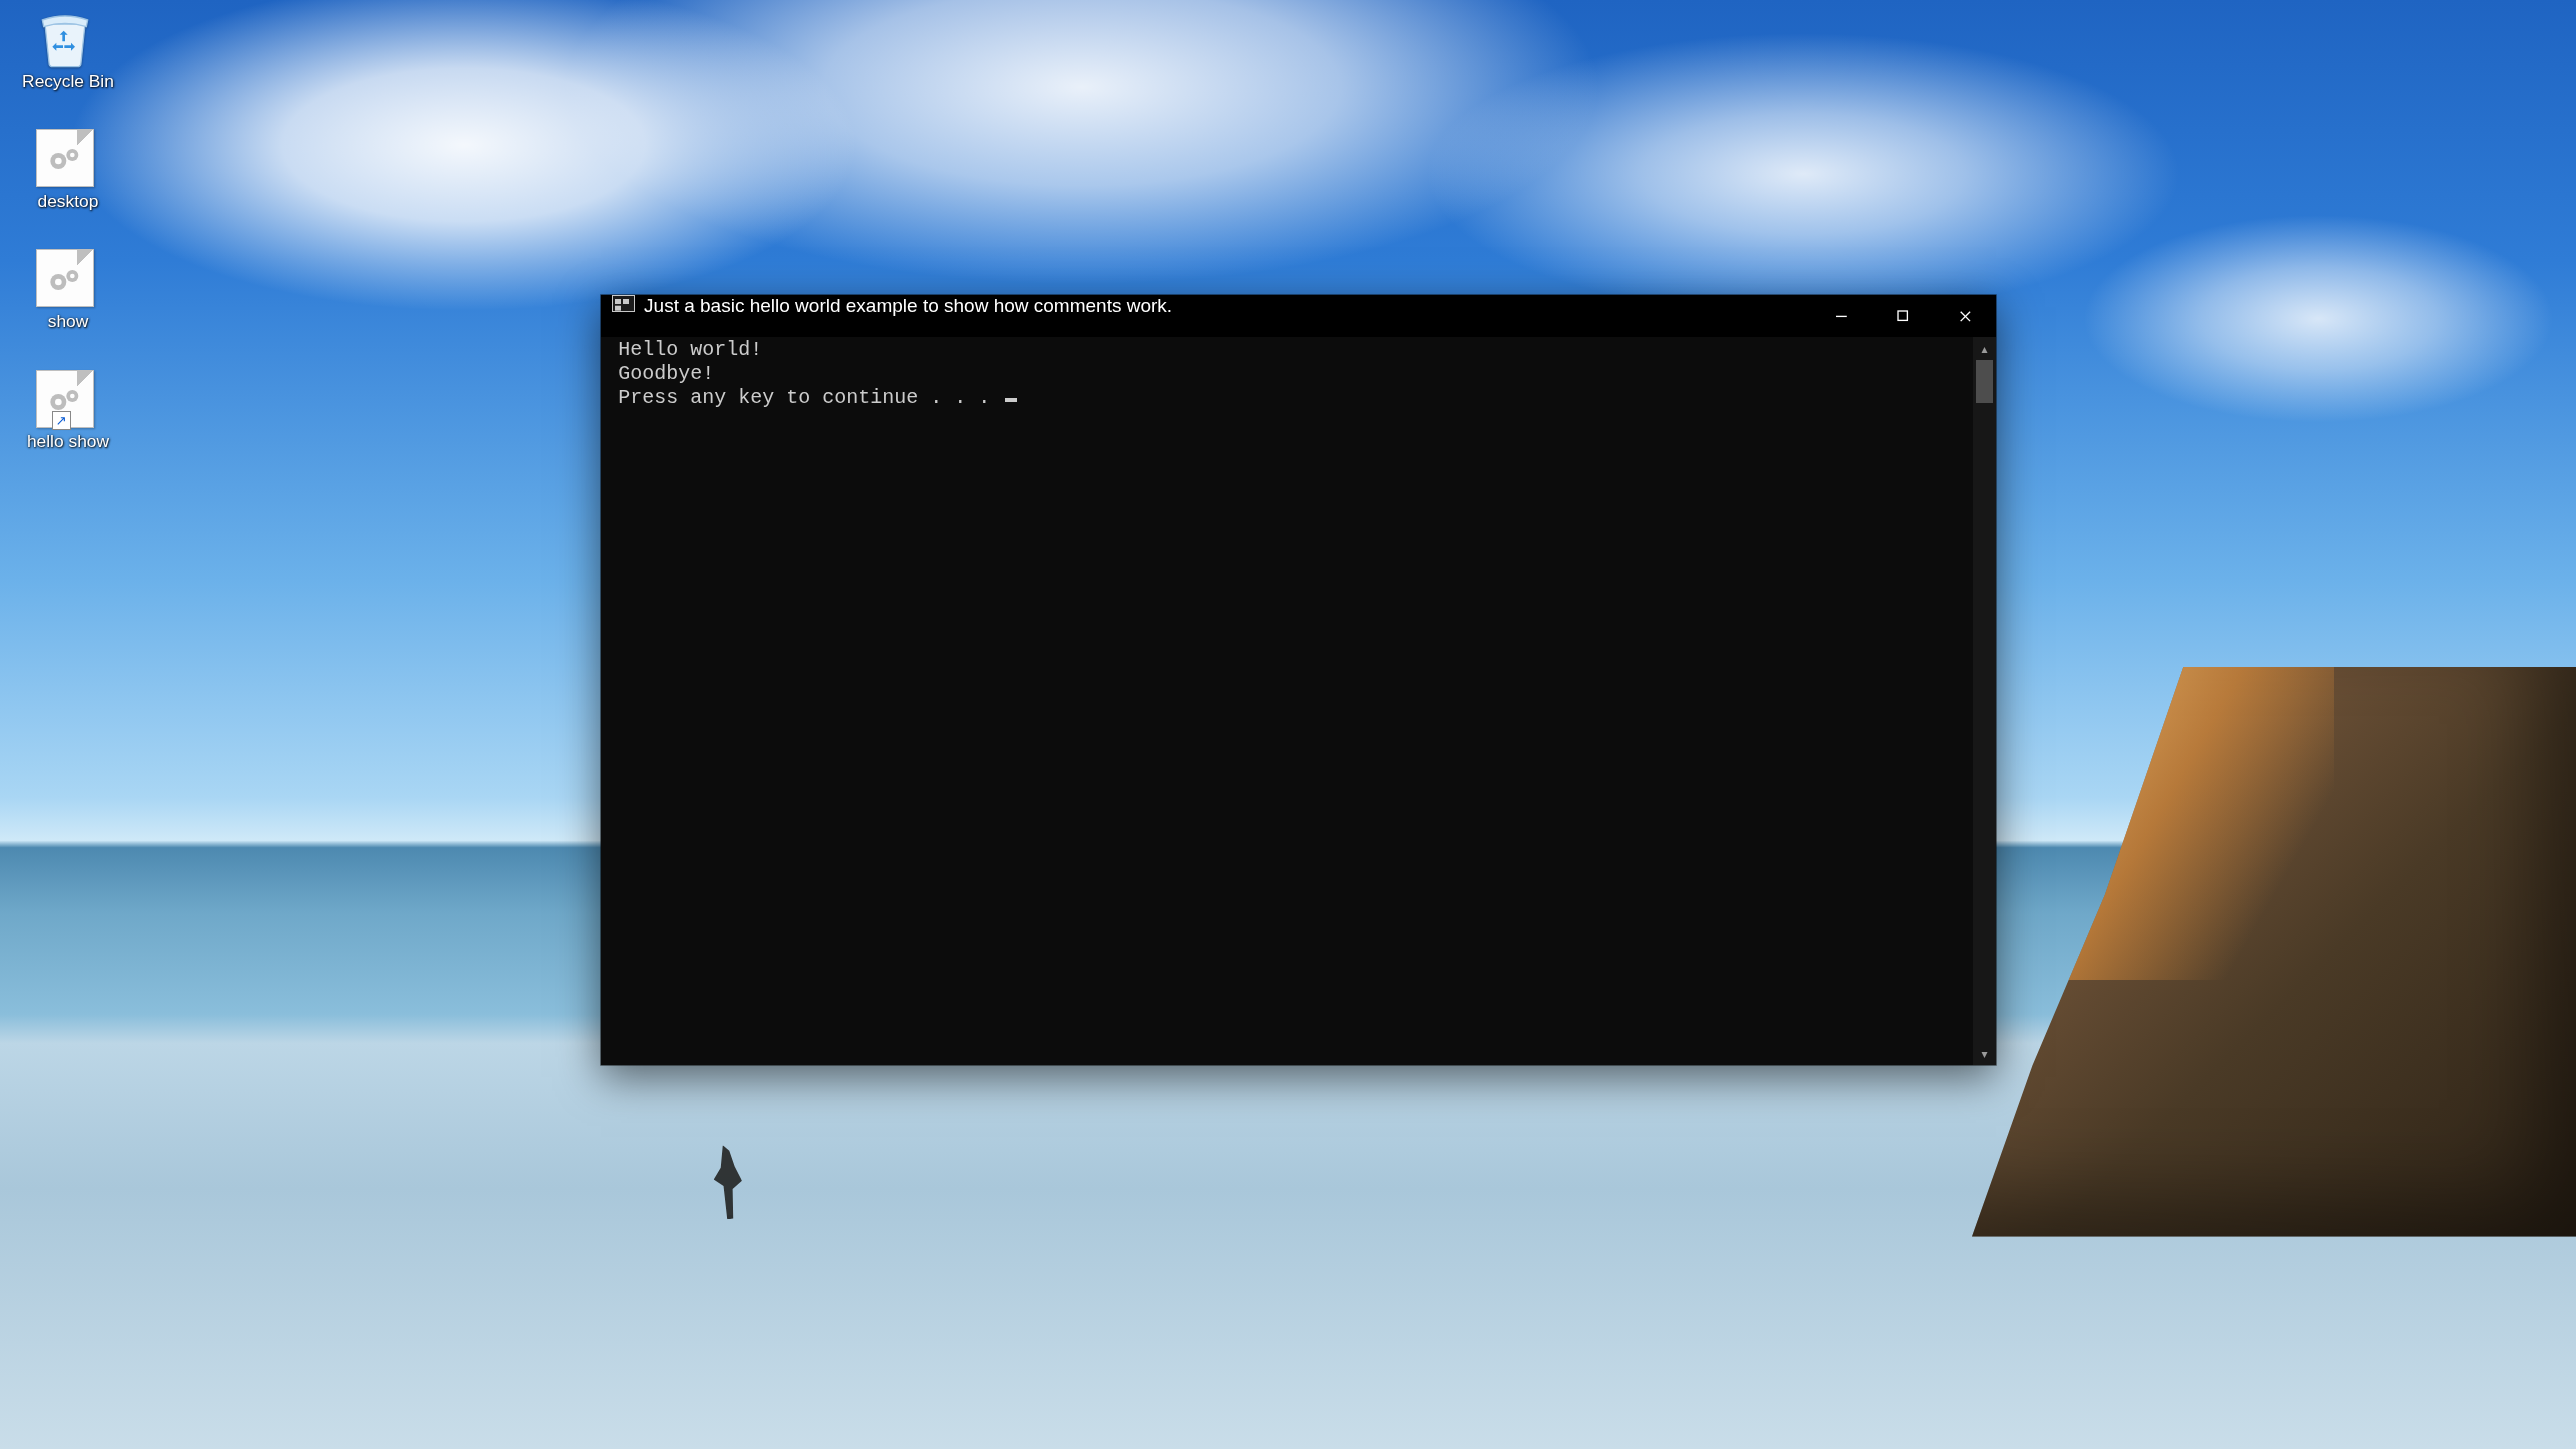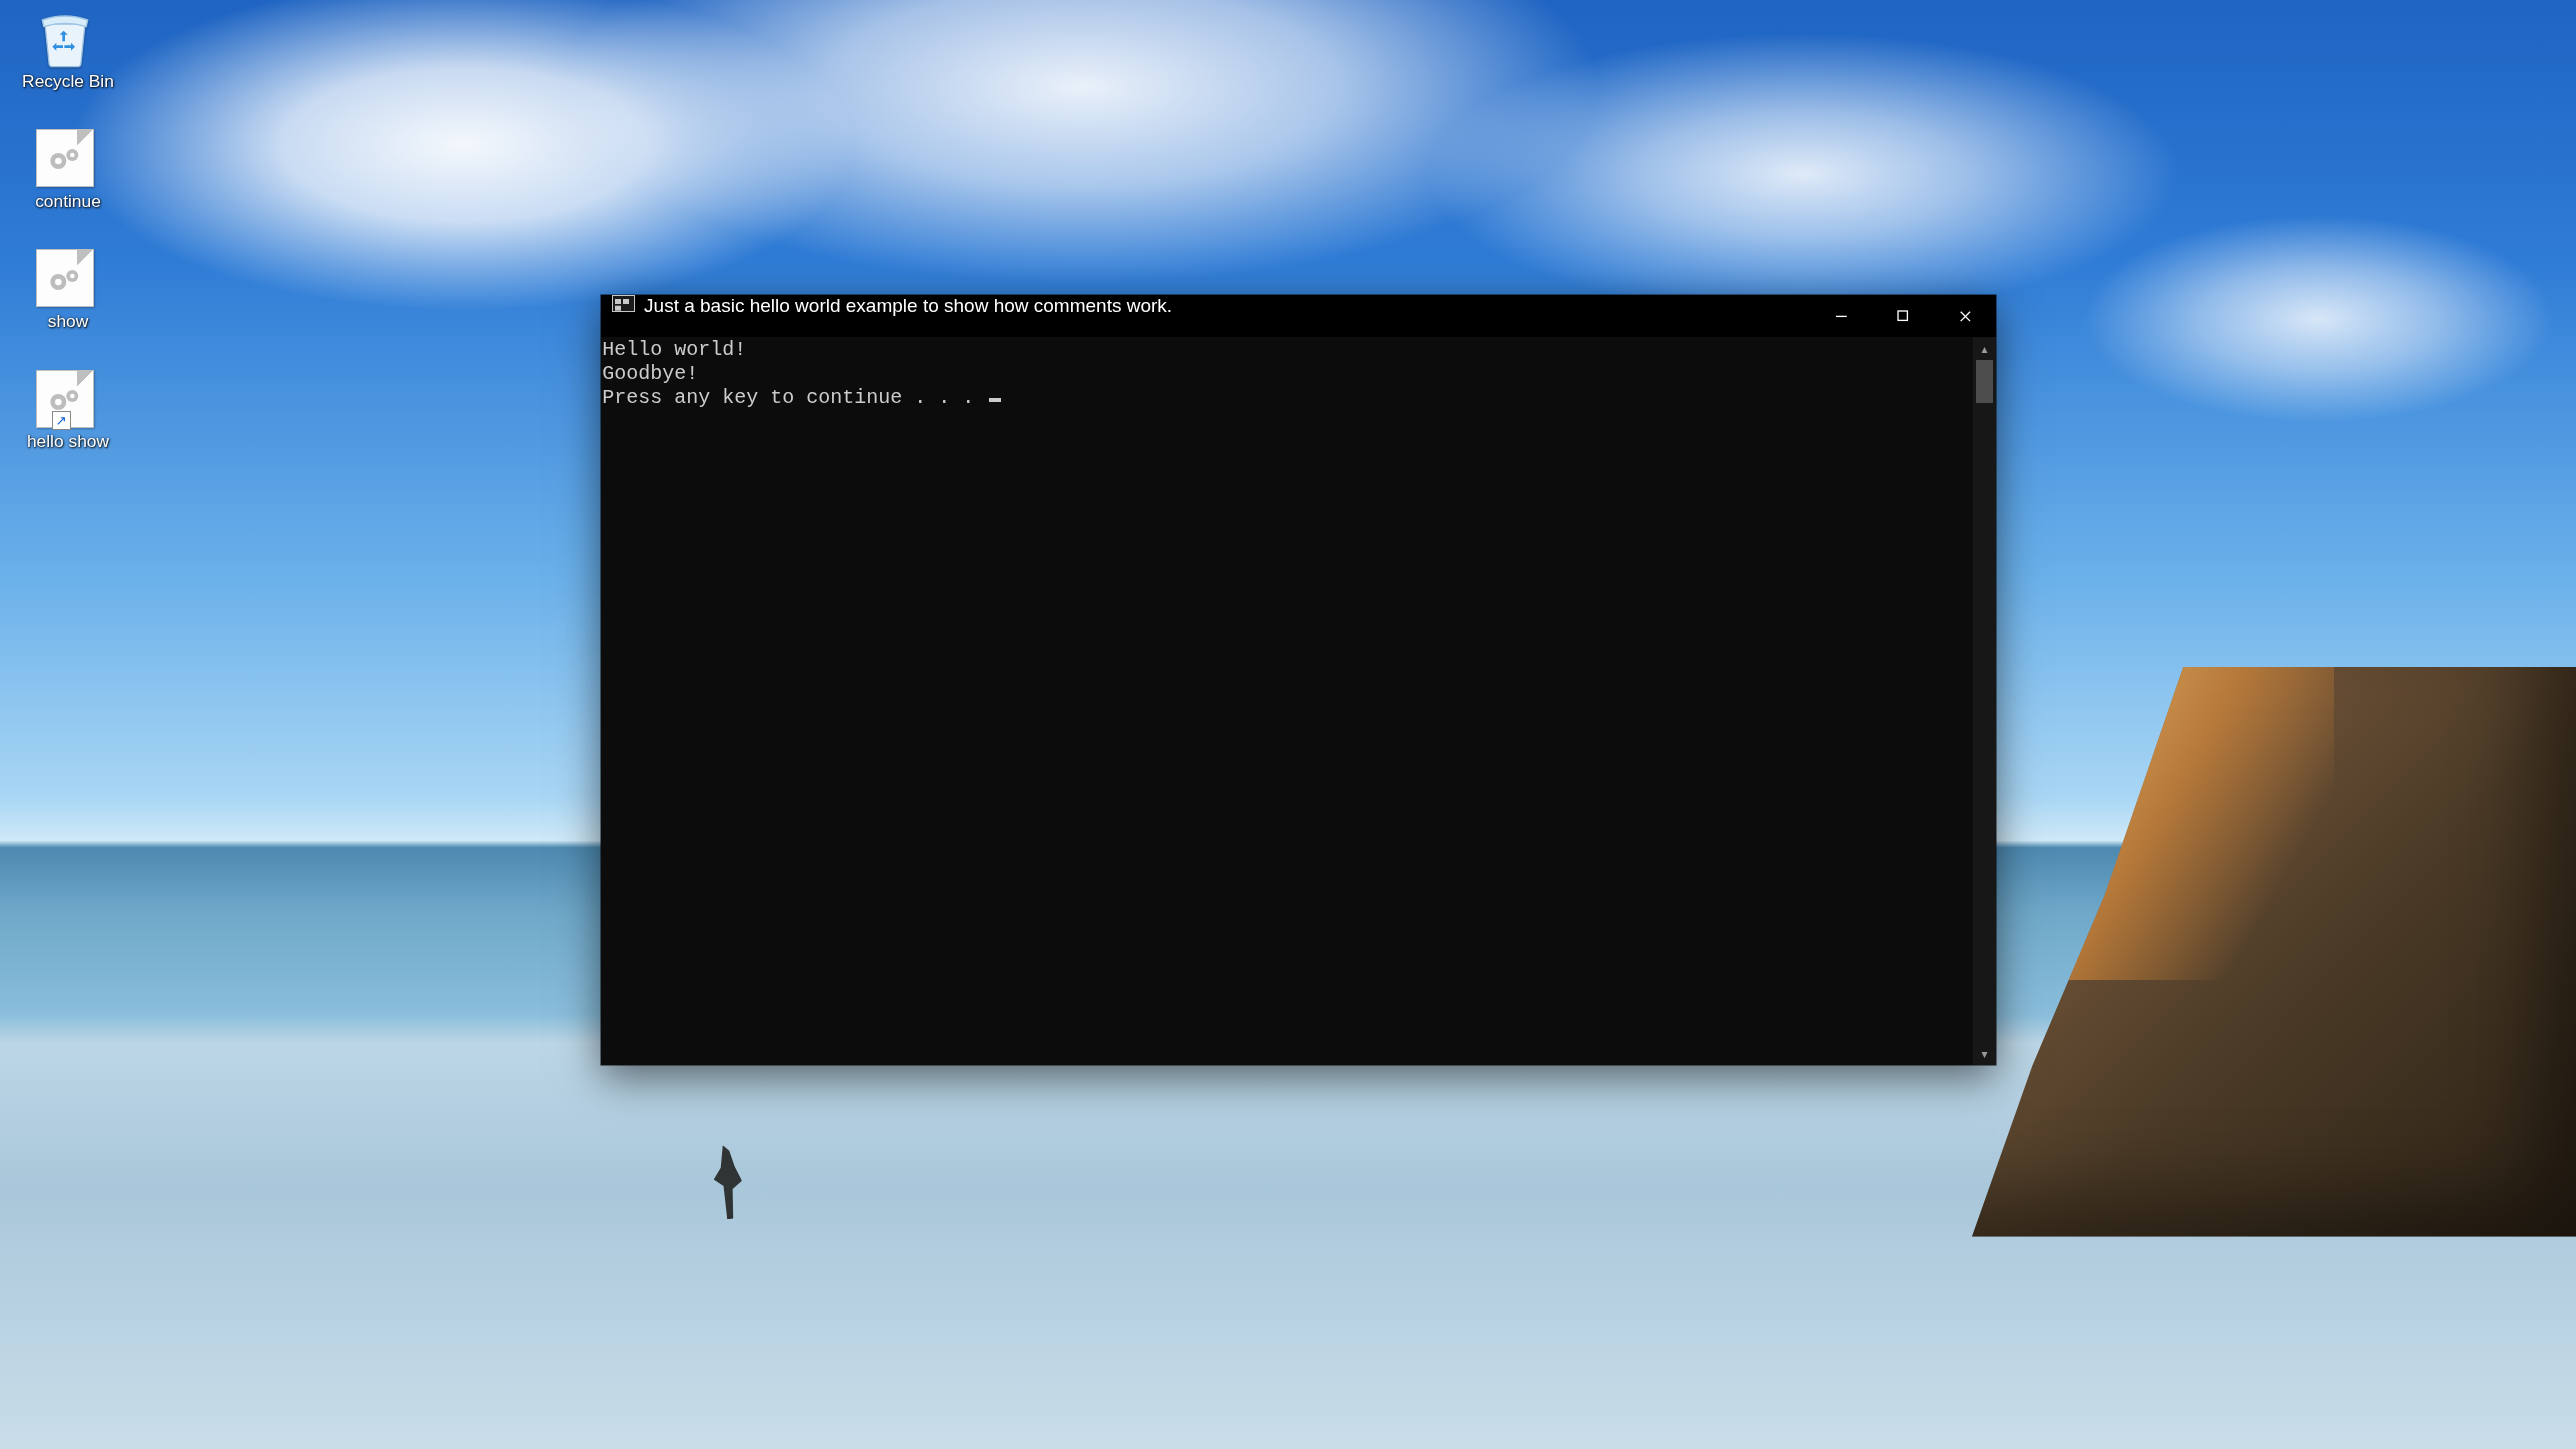--- a/index.html
+++ b/index.html
@@ -121,21 +121,21 @@
   }
   .titlebar .title-text{ flex:0 1 auto; white-space:nowrap; overflow:hidden; text-overflow:ellipsis; }
   .titlebar .spacer{ flex:1; }
   .win-btn{
     width:62px; height:42px; display:flex; align-items:center; justify-content:center;
     color:#fff;
   }
   .win-btn svg{ stroke:#fff; stroke-width:2; fill:none; }
 
   .client{
-    flex:1; display:flex; min-height:0;
+    flex:1; display:flex; min-height:0;padding-left:16px;
   }
   .console-out{
     flex:1; padding: 1.3px 1.3px 1.3px 1.3px;
     font-family: Consolas, "Courier New", monospace;
     font-size: 20px; line-height: 24px;
     color:#cccccc; white-space: pre;
     overflow:hidden;
   }
   .cursor{
     display:inline-block; width:12px; height:4px; background:#cccccc;
@@ -187,21 +187,21 @@
           <svg class="gears" width="36" height="27" viewBox="0 0 54 40">
             <g fill="#bdbdbd">
               <circle cx="17" cy="23" r="12"></circle>
                 <circle cx="17" cy="23" r="5" fill="#fdfdfd"></circle>
               <circle cx="38" cy="14" r="9"></circle>
                 <circle cx="38" cy="14" r="3.5" fill="#fdfdfd"></circle>
             </g>
           </svg>
         </div>
       </div>
-      <div class="label">continue</div>
+      <div class="label">desktop</div>
     </div>
 
     <div class="desktop-icon">
       <div class="glyph">
         <div class="file-tile">
           <svg class="gears" width="36" height="27" viewBox="0 0 54 40">
             <g fill="#bdbdbd">
               <circle cx="17" cy="23" r="12"></circle>
                 <circle cx="17" cy="23" r="5" fill="#fdfdfd"></circle>
               <circle cx="38" cy="14" r="9"></circle>

